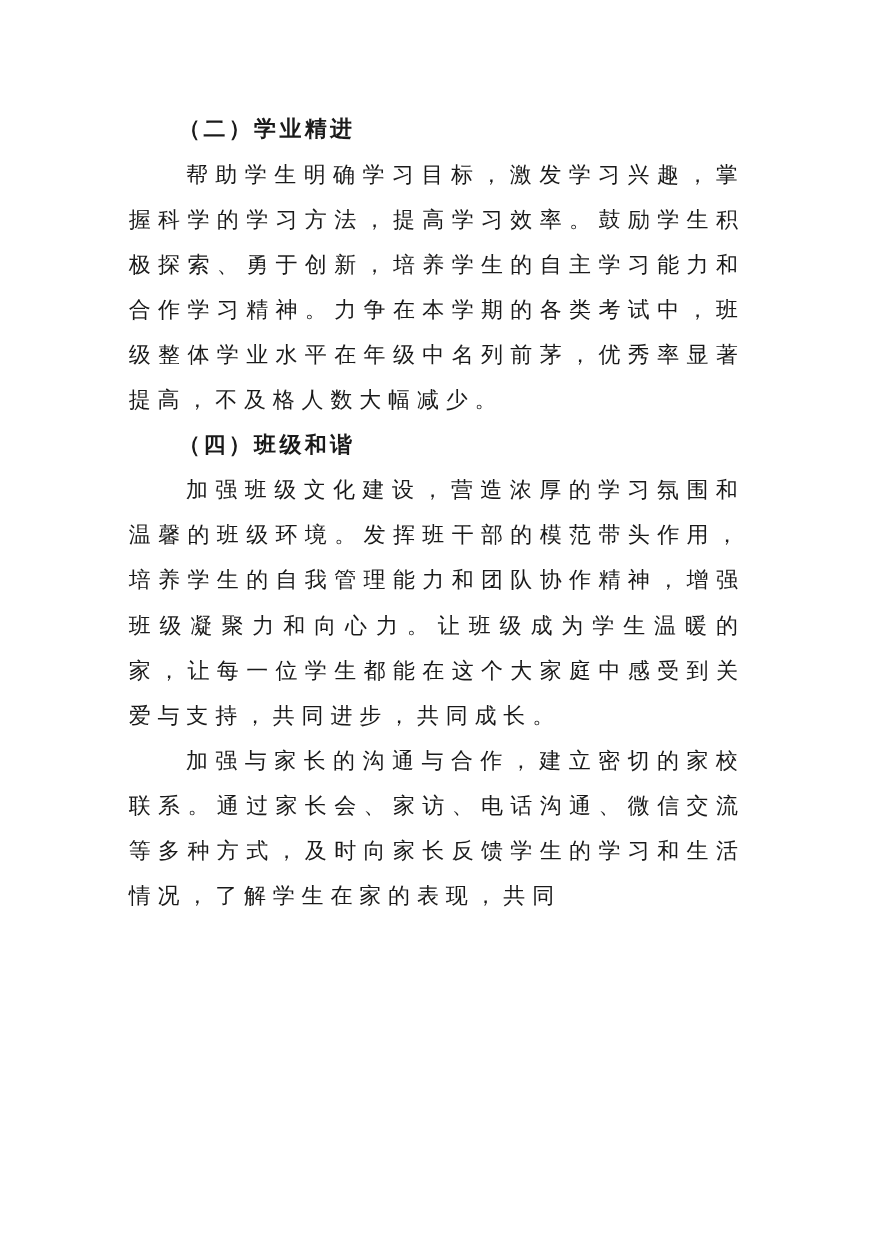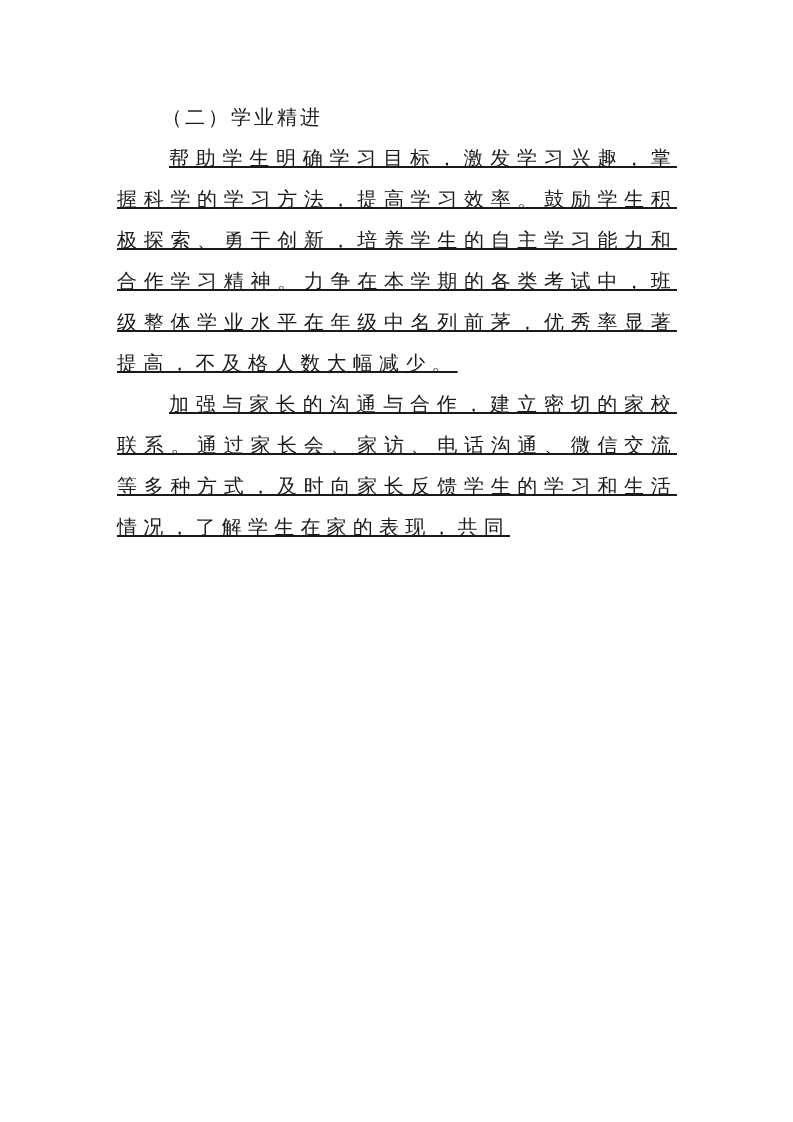--- a/index.html
+++ b/index.html
@@ -11,38 +11,41 @@
     width: 560px;
     font-family: "DejaVu Serif", "Liberation Serif", serif;
     color: #1a1a1a;
     font-size: 20px;
     line-height: 41px;
     letter-spacing: 6.2px;
   }
   .heading {
     margin: 0;
     padding-left: 45px;
-    font-weight: normal;
+    font-weight: bold;
     font-size: 20px;
     letter-spacing: 3px;
     line-height: 41px;
     height: 41px;
   }
   .para {
     margin: 0;
     text-indent: 52px;
     text-align: justify;
     text-align-last: left;
-    text-decoration: underline;
   }
 </style>
 </head>
 <body>
 
 <div class="page">
   <section>
     <h3 class="heading">（二）学业精进</h3>
     <p class="para">帮助学生明确学习目标，激发学习兴趣，掌握科学的学习方法，提高学习效率。鼓励学生积极探索、勇于创新，培养学生的自主学习能力和合作学习精神。力争在本学期的各类考试中，班级整体学业水平在年级中名列前茅，优秀率显著提高，不及格人数大幅减少。</p>
   </section>
   <section>
+    <h3 class="heading">（四）班级和谐</h3>
+    <p class="para">加强班级文化建设，营造浓厚的学习氛围和温馨的班级环境。发挥班干部的模范带头作用，培养学生的自我管理能力和团队协作精神，增强班级凝聚力和向心力。让班级成为学生温暖的家，让每一位学生都能在这个大家庭中感受到关爱与支持，共同进步，共同成长。</p>
+  </section>
+  <section>
     <p class="para">加强与家长的沟通与合作，建立密切的家校联系。通过家长会、家访、电话沟通、微信交流等多种方式，及时向家长反馈学生的学习和生活情况，了解学生在家的表现，共同</p>
   </section>
 </div>
 
 </body></html>

